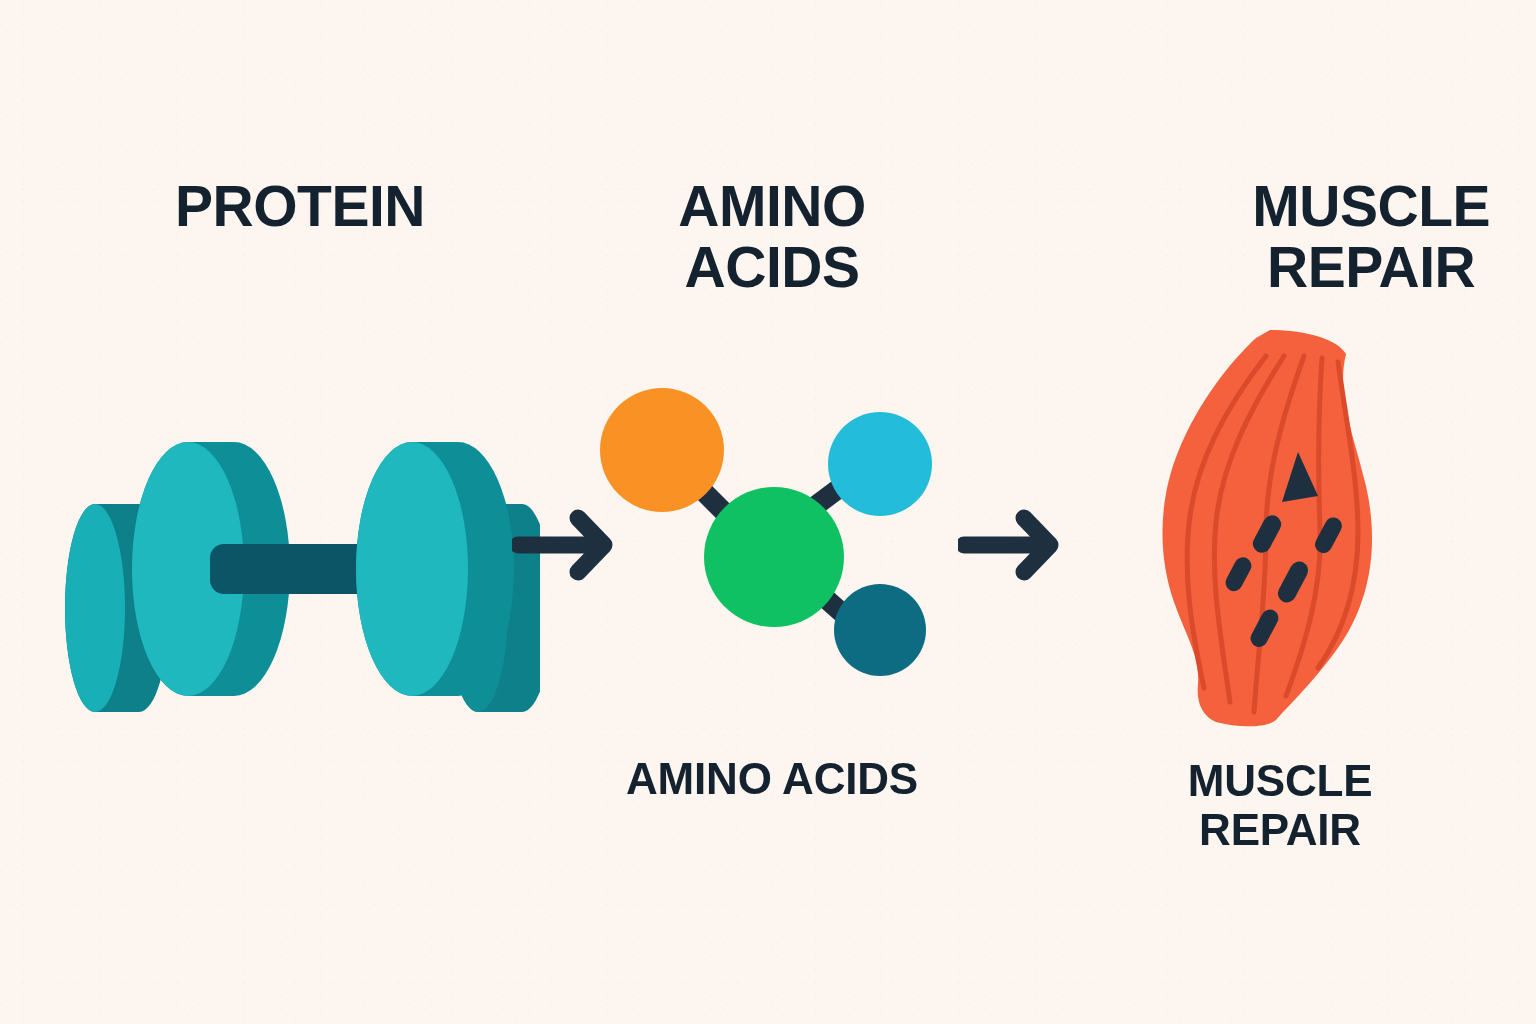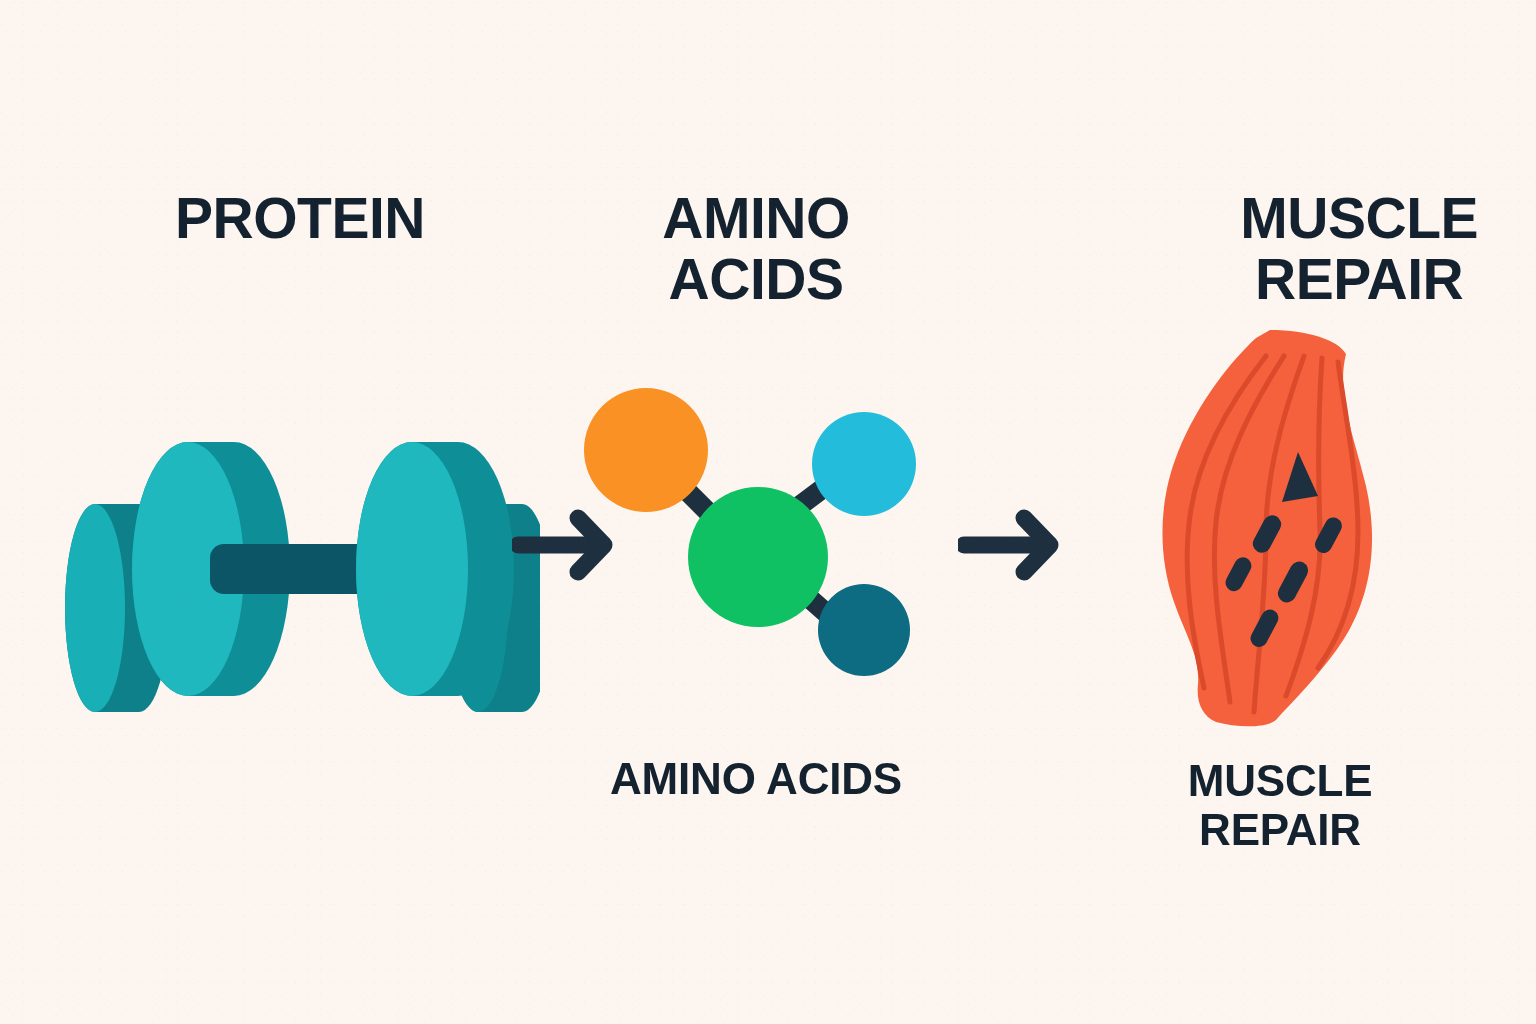--- a/index.html
+++ b/index.html
@@ -29,21 +29,21 @@
   }
 
   .heading {
     font-weight: 700;
     font-size: 57px;
     line-height: 1.07;
     letter-spacing: -0.5px;
     color: #14212E;
     text-align: center;
     white-space: pre-line;
-    margin: 12px;
+    margin: 0;
   }
 
   .caption {
     font-weight: 700;
     font-size: 44px;
     line-height: 1.12;
     letter-spacing: -0.2px;
     color: #14212E;
     text-align: center;
     white-space: pre-line;
@@ -53,21 +53,21 @@
   .art {
     position: absolute;
   }
 
   .arrow {
     position: absolute;
   }
 
   
   #col-protein  { left: 60px;  top: 176px; width: 480px; }
-  #col-amino    { left: 546px; top: 176px; width: 420px; }
+  #col-amino    { left: 562px; top: 176px; width: 420px; }
   #col-muscle   { left: 1070px; top: 176px; width: 420px; align-items: flex-end; }
 
   .art-protein { left: 0; top: 236px; width: 480px; height: 300px; }
   .art-amino   { left: 0; top: 196px; width: 420px; height: 320px; }
   .art-muscle  { left: 0; top: 140px; width: 420px; height: 420px; }
 
   #arrow-1 { left: 512px; top: 508px; width: 110px; height: 74px; }
   #arrow-2 { left: 958px; top: 508px; width: 110px; height: 74px; }
 
   .cap-amino  { position: absolute; top: 578px; width: 420px; }

